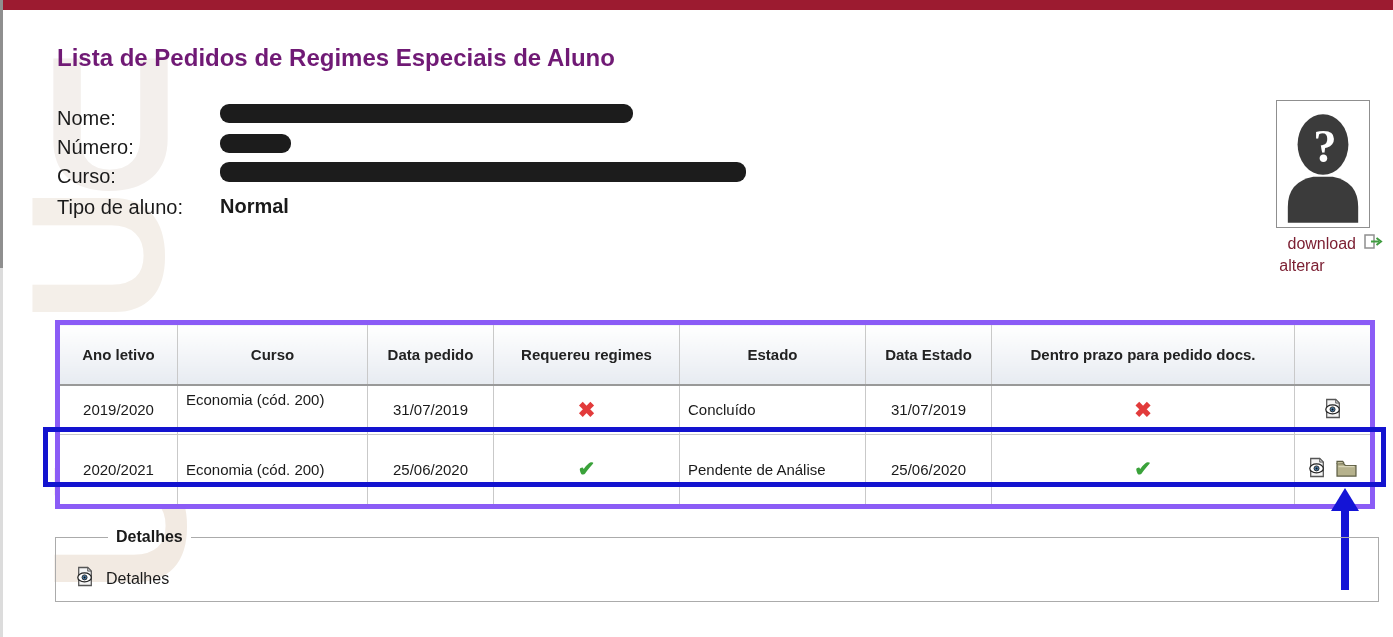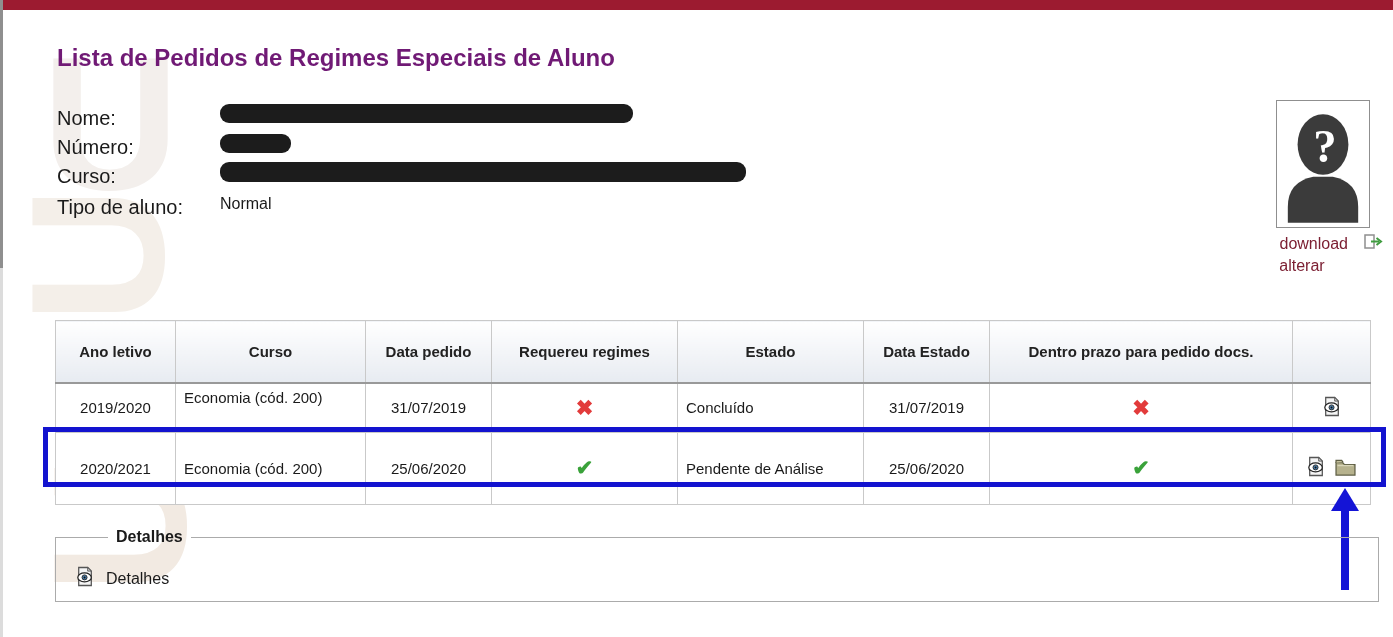--- a/index.html
+++ b/index.html
@@ -16,35 +16,35 @@
   
   .wm { color:#f3efec; font-weight:bold; line-height:1; user-select:none; }
   #wm1 { left:42px; top:28px;  font-size:190px; }
   #wm2 { left:28px; top:160px; font-size:190px; transform:rotate(-90deg); color:#f4efe9; }
   #wm3 { left:50px; top:430px; font-size:190px; color:#f2eae2; transform:rotate(-90deg); }
 
   
   #page-title { left:57px; top:44px; font-size:24px; font-weight:bold; }
   .info-label { font-size:20px; }
   .redacted { background:#1c1c1c; border-radius:9px; }
-  #type-value { font-size:16px; font-weight:normal; }
+  #type-value { font-size:20px; font-weight:bold; }
 
   
   #photo-box { left:1276px; top:100px; width:94px; height:128px; background:#fff;
                border:1px solid #8f8f8f; padding:3px; }
   #photo-box svg { display:block; width:100%; height:100%; }
   .link { color:#7c2033; font-size:16px; text-decoration:none; cursor:pointer; }
   #download-row { left:1240px; top:234px; width:146px; text-align:right;
-                  display:flex; justify-content:flex-end; align-items:center; gap:13px; }
+                  display:flex; justify-content:flex-end; align-items:center; gap:5px; }
   #alterar-row { left:1252px; top:257px; width:100px; text-align:center; }
 
   
   #grid { left:55px; top:320px; }
   table { border-collapse:collapse; table-layout:fixed; background:#a3a3a3;
-          border:1px solid #8b5cf6; }
+          border:5px solid #8b5cf6; }
   th { background:linear-gradient(#ffffff,#e7ebf1); border:1px solid #c9c9c9;
        border-bottom:2px solid #999; font-size:15px; font-weight:bold;
        text-align:center; padding:6px 8px; height:62px; color:#222; }
   td { border:1px solid #c9c9c9; font-size:15px; padding:3px 8px; vertical-align:middle;
        background:#fff; overflow:hidden; }
   tr.r1 td { height:47px; }
   tr.r2 td { height:72px; }
   .clip1 { height:42px; line-height:21px; overflow:hidden; }
   .c-center { text-align:center; }
   .check { color:#3aa23a; font-size:21px; font-weight:bold; }

